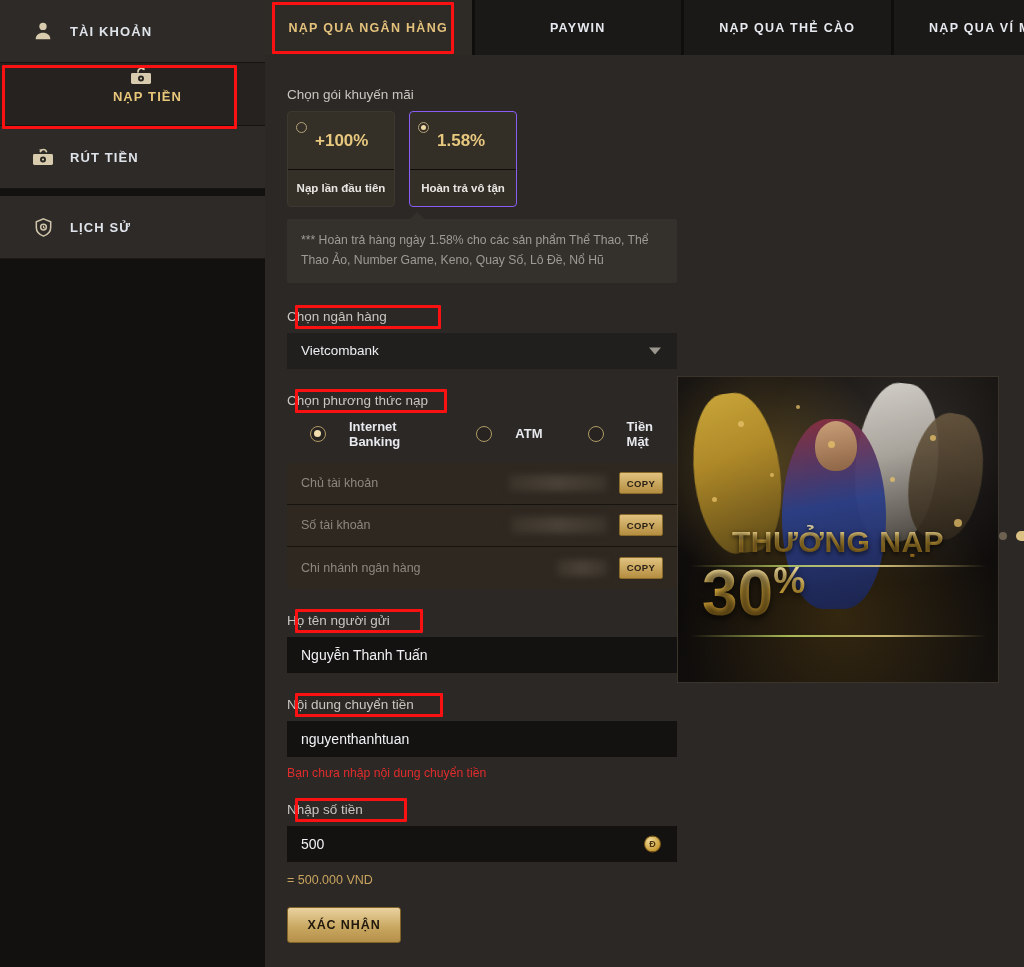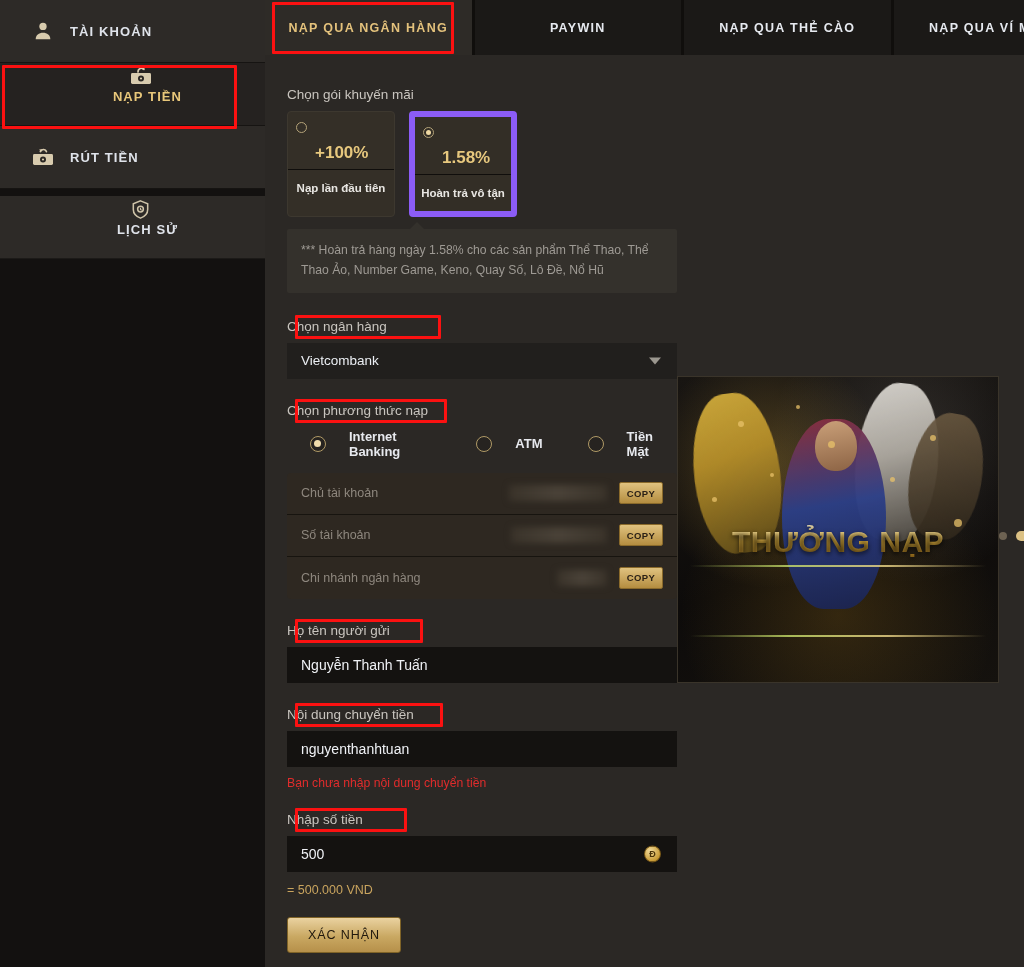--- a/index.html
+++ b/index.html
@@ -27,21 +27,21 @@
   .nav-item {
     position: relative;
     height: 63px;
     display: flex;
     align-items: center;
     padding-left: 30px;
     background: #2d2a27;
     border-bottom: 1px solid #161412;
     cursor: pointer;
   }
-  .nav-item.gap { border-bottom: 1px solid #1c1a18; flex-direction: column; }
+  .nav-item.gap { border-bottom: 1px solid #1c1a18; }
   .nav-item .ico {
     width: 26px; height: 26px;
     margin-right: 14px;
     display: flex; align-items: center; justify-content: center;
     flex: 0 0 26px;
   }
   .nav-item .ico svg { display:block; }
   .nav-label {
     font-size: 13px;
     letter-spacing: 1.1px;
@@ -111,21 +111,21 @@
   
   .promo-row { display: flex; gap: 14px; }
   .promo-card {
     width: 108px;
     background: #342f27;
     border: 1px solid #3d382f;
     border-radius: 4px;
     overflow: hidden;
     cursor: pointer;
   }
-  .promo-card.selected { border: 6px solid #8b5cf6; background: #332e26; }
+  .promo-card.selected { border: 1px solid #8b5cf6; background: #332e26; }
   .promo-top {
     height: 58px;
     display: flex;
     align-items: center;
     padding: 0 8px;
     border-bottom: 1px solid #100e0c;
   }
   .radio {
     width: 11px; height: 11px;
     border-radius: 50%;
@@ -143,21 +143,21 @@
     width: 5px; height: 5px;
     border-radius: 50%;
     background: #efd9a3;
   }
   .promo-pct {
     font-size: 17px;
     font-weight: bold;
     color: #e7c87e;
     margin-left: 8px;
     align-self: flex-end;
-    margin-bottom: 6px;
+    margin-bottom: 18px;
   }
   .promo-bot {
     height: 36px;
     display: flex; align-items: center; justify-content: center;
     font-size: 11.5px;
     font-weight: bold;
     color: #e8e6e2;
   }
   .promo-note {
     margin-top: 12px;
@@ -299,21 +299,21 @@
     font-size: 12.5px;
     margin-top: 11px;
   }
   .submit-btn {
     margin-top: 20px;
     width: 114px; height: 36px;
     background: linear-gradient(#ead2a0, #c9a862 55%, #b6904a);
     border: 1px solid #7f6327;
     border-radius: 3px;
     font-size: 12.5px;
-    font-weight: normal;
+    font-weight: bold;
     letter-spacing: .9px;
     color: #20180d;
     display: flex; align-items: center; justify-content: center;
     cursor: pointer;
   }
 
   
   .banner {
     width: 322px; height: 307px;
     position: relative;
@@ -625,20 +625,21 @@
           <span class="spark" style="left:118px; top:28px;  width:4px;  height:4px;"></span>
           <span class="spark" style="left:150px; top:64px;  width:7px;  height:7px;"></span>
           <span class="spark" style="left:212px; top:100px; width:5px;  height:5px;"></span>
           <span class="spark" style="left:252px; top:58px;  width:6px;  height:6px;"></span>
           <span class="spark" style="left:34px;  top:120px; width:5px;  height:5px;"></span>
           <span class="spark" style="left:276px; top:142px; width:8px;  height:8px;"></span>
           <span class="spark" style="left:92px;  top:96px;  width:4px;  height:4px;"></span>
 
           <div class="banner-txt1">THƯỞNG NẠP</div>
           <div class="glow-line gl1"></div>
+          <div class="banner-big"><span>30</span><span class="banner-pct">%</span></div>
           <div class="glow-line gl2"></div>
         </div>
 
         <div class="dots">
           <span class="dot"></span>
           <span class="dot on"></span>
           <span class="dot"></span>
           <span class="dot"></span>
         </div>
       </div>

